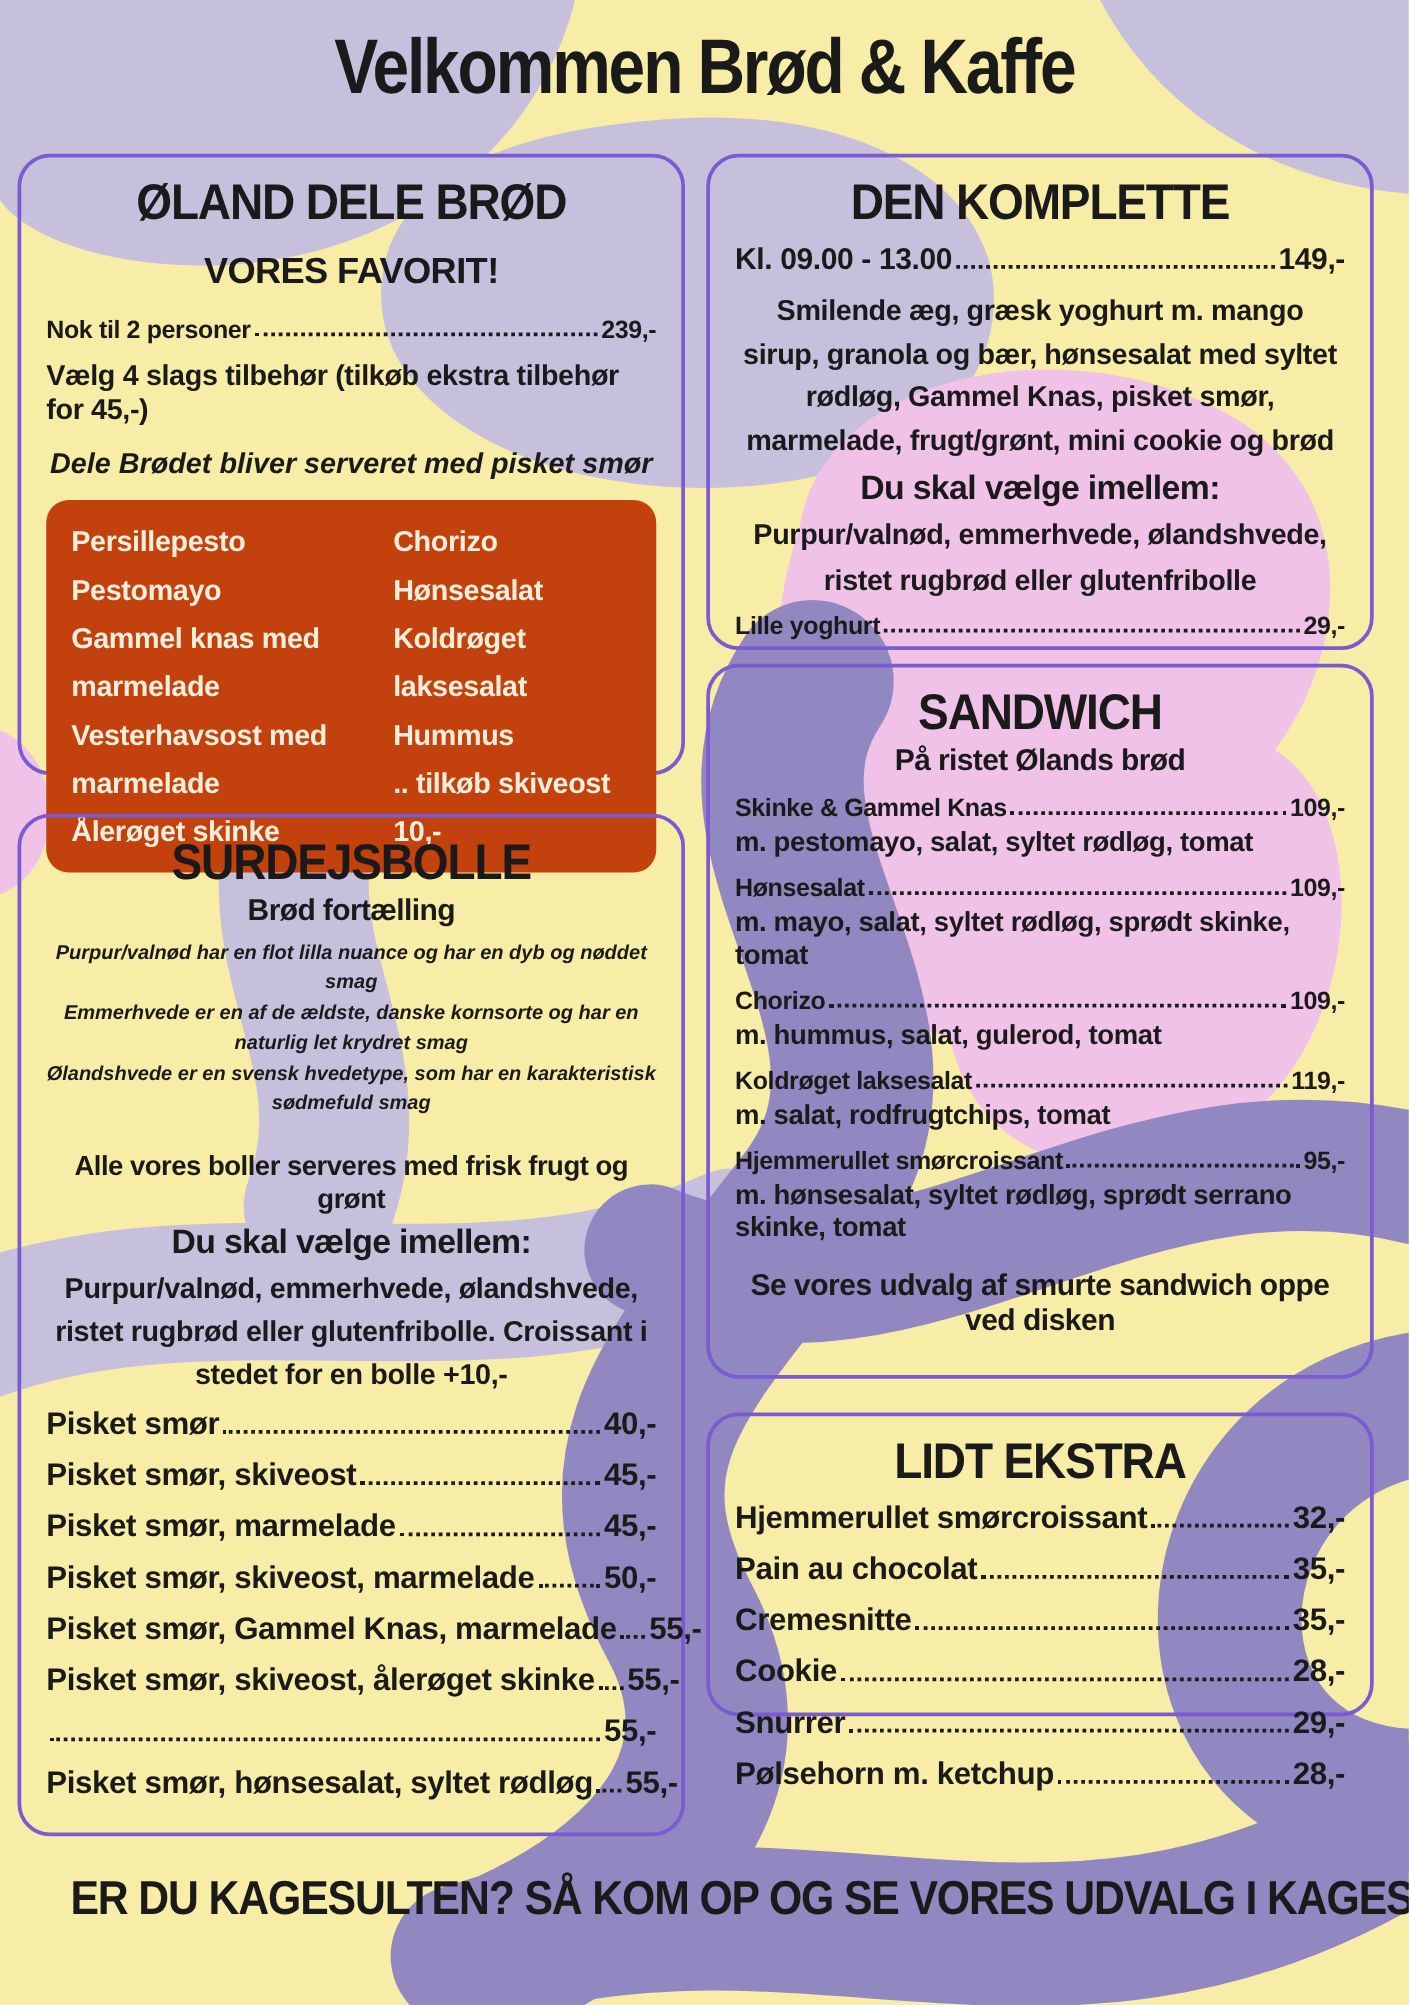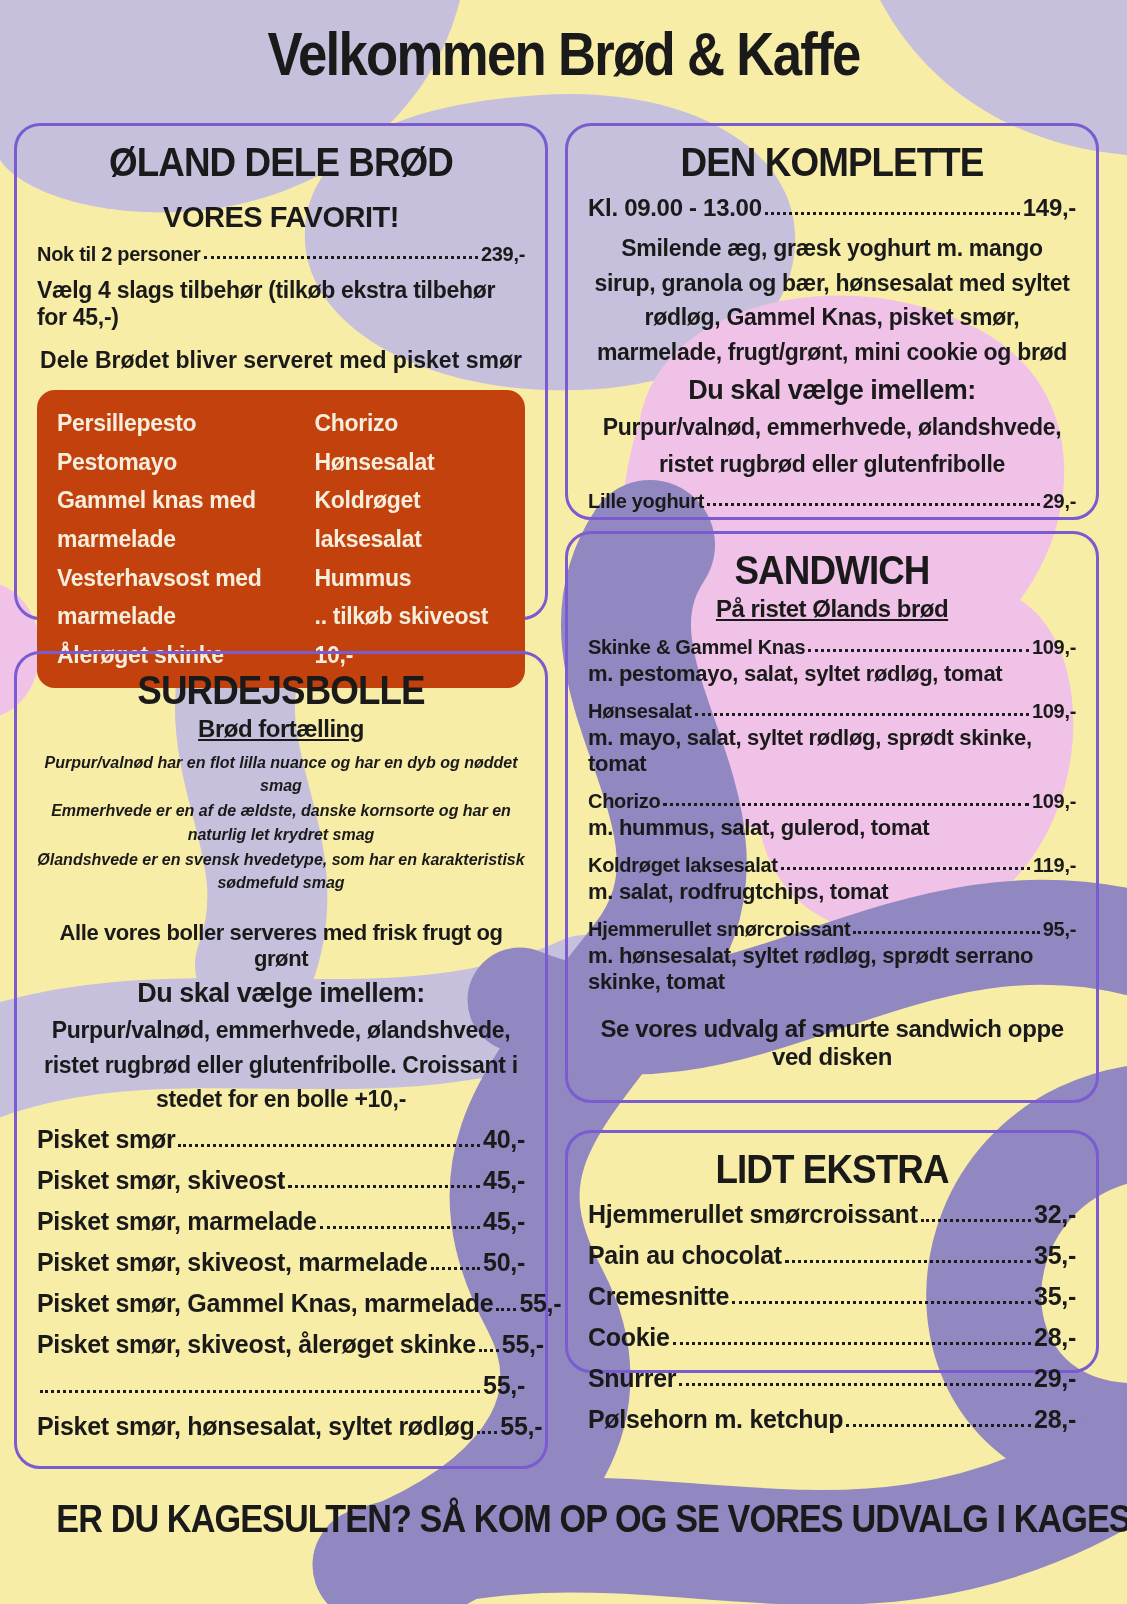--- a/index.html
+++ b/index.html
@@ -20,28 +20,28 @@
   }
   .box-oland{left:14px;top:123px;width:534px;height:497px;}
   .box-surdej{left:14px;top:651px;width:534px;height:818px;}
   .box-komplette{left:565px;top:123px;width:534px;height:397px;}
   .box-sandwich{left:565px;top:531px;width:534px;height:572px;}
   .box-ekstra{left:565px;top:1130px;width:534px;height:243px;}
   .box-title{
     font-size:40px;font-weight:700;text-align:center;margin:2px 0 2px;
     letter-spacing:-1px;transform:scaleX(.92);transform-origin:center;white-space:nowrap;
   }
-  .box-subtitle{font-size:29px;font-weight:700;text-align:center;margin:16px 0 2px;letter-spacing:-.5px;}
-  .box-subtitle.small{font-size:24px;margin:0 0 8px;text-decoration:underline;}
+  .box-subtitle{font-size:29px;font-weight:700;text-align:center;margin:16px 0 12px;letter-spacing:-.5px;}
+  .box-subtitle.small{font-size:24px;margin:0 0 8px;}
   .leader-row{display:flex;align-items:flex-end;font-size:20px;font-weight:700;padding:7px 0;letter-spacing:-.3px;}
   .leader-row .label{white-space:nowrap;}
   .leader-row .price{white-space:nowrap;}
   .dots{flex:1;border-bottom:3px dotted #1c1c1c;margin:0 3px 7px;min-width:20px;}
   .note-line{font-size:23px;font-weight:700;margin:4px 0 2px;letter-spacing:-.3px;}
-  .note-italic{font-size:23px;font-weight:700;text-align:center;margin:16px 0 0;}
+  .note-italic{font-size:23px;font-weight:700;font-style:italic;text-align:center;margin:16px 0 0;}
   .options-box{
     background:#c2410c;border-radius:18px;color:#f6eedc;
     display:flex;gap:10px;padding:14px 20px;margin-top:16px;
     font-size:23px;font-weight:700;line-height:1.68;letter-spacing:-.3px;
   }
   .options-col{flex:1.3;}
   .options-col.right{flex:1;}
   .story{font-size:16px;font-weight:400;text-align:center;line-height:1.45;margin:0 0 2px;font-style:italic;}
   .story strong{font-weight:700;}
   .story span{font-weight:700;}

